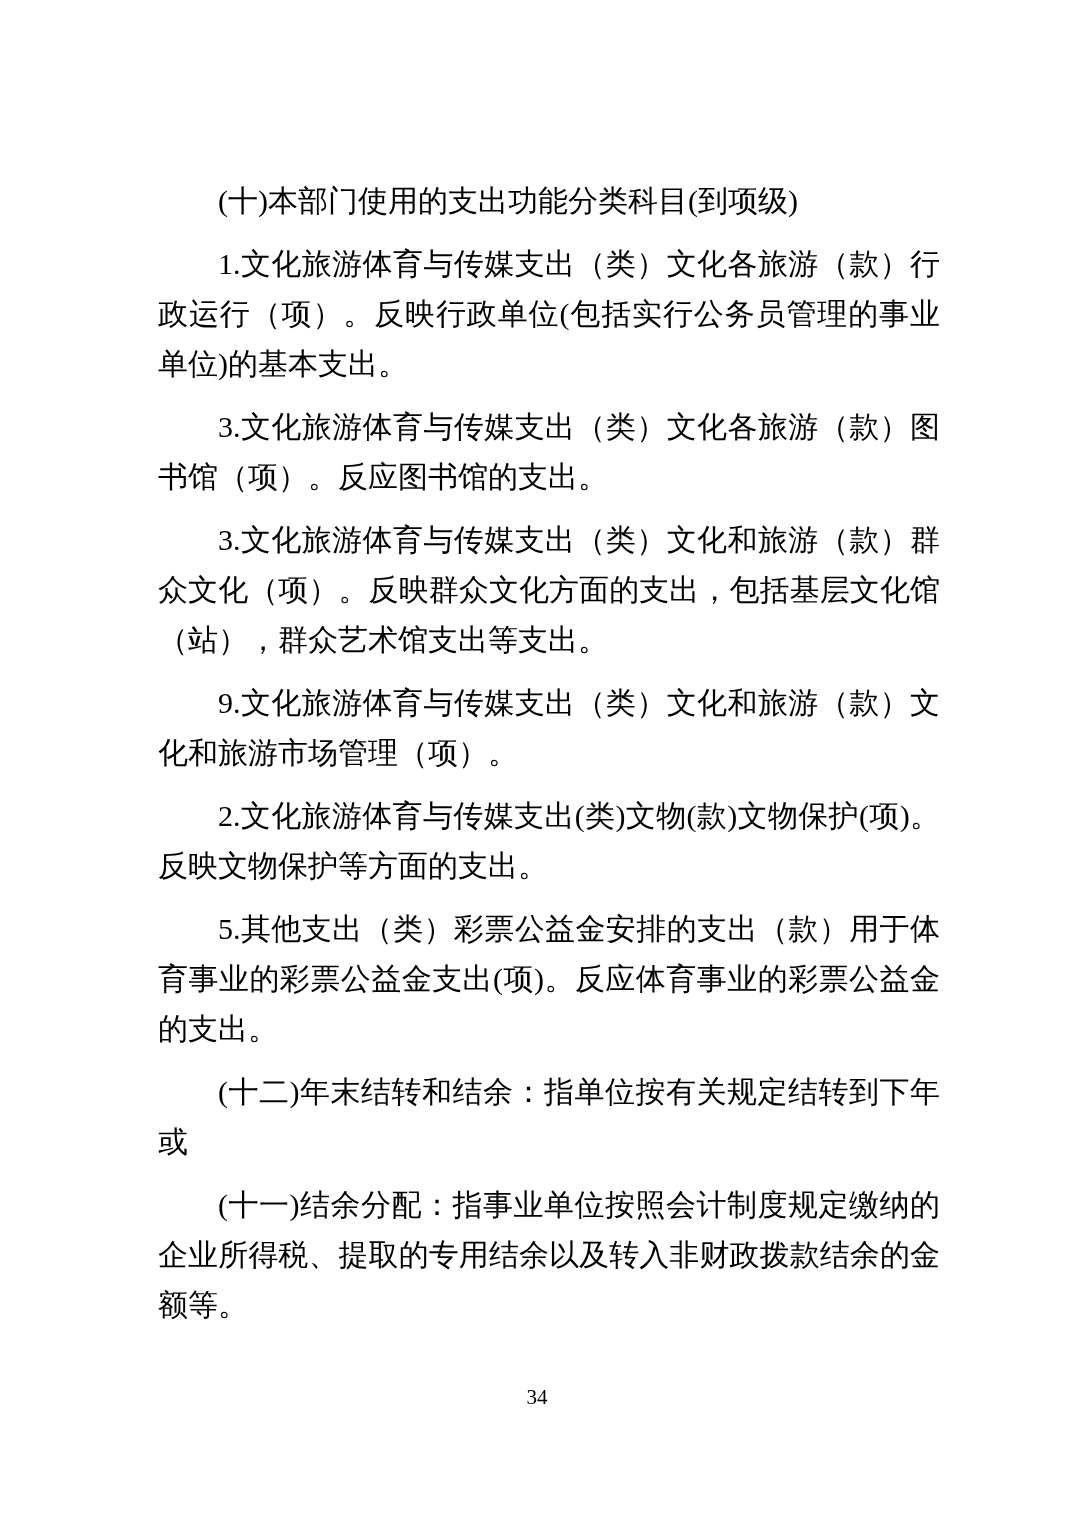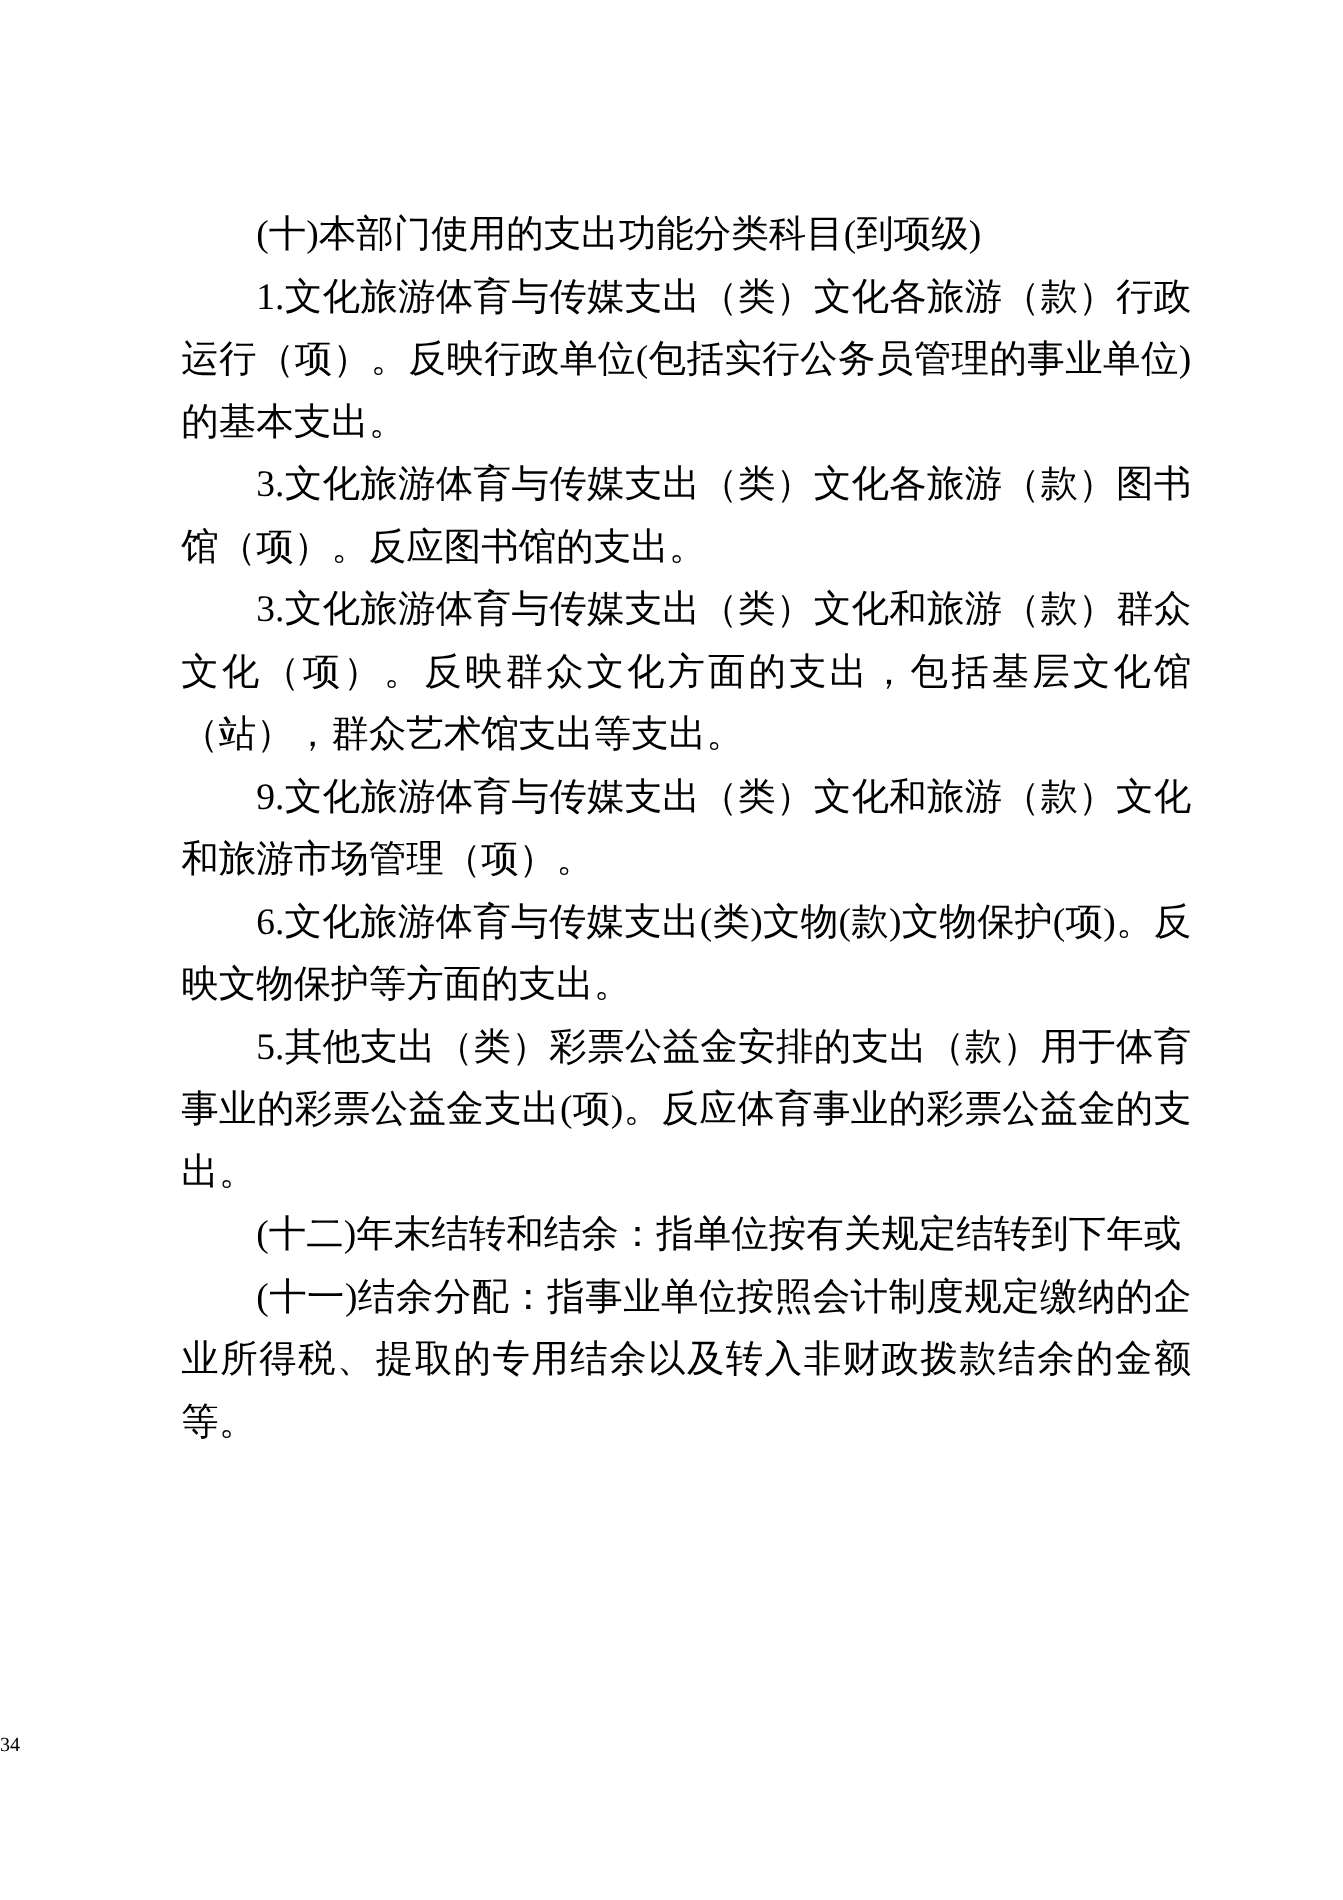--- a/index.html
+++ b/index.html
@@ -23,48 +23,49 @@
     height: 1520px;
     background: #ffffff;
   }
   .content {
     position: absolute;
     left: 145px;
     top: 163px;
     width: 808px;
   }
   .para {
-    margin: 0;
+    margin: 13px;
     padding: 0;
     font-size: 30px;
     line-height: 50px;
     text-indent: 2em;
     text-align: justify;
     text-justify: inter-character;
     color: #000000;
   }
   .page-number {
     position: absolute;
     left: 0;
     right: 0;
     top: 1383px;
-    font-size: 16px;
+    text-align: center;
+    font-size: 21px;
     line-height: 28px;
     color: #000000;
   }
 </style>
 </head>
 <body>
 
 <div class="page">
   <div class="content">
     <p class="para">(十)本部门使用的支出功能分类科目(到项级)</p>
     <p class="para">1.文化旅游体育与传媒支出（类）文化各旅游（款）行政运行（项）。反映行政单位(包括实行公务员管理的事业单位)的基本支出。</p>
     <p class="para">3.文化旅游体育与传媒支出（类）文化各旅游（款）图书馆（项）。反应图书馆的支出。</p>
     <p class="para">3.文化旅游体育与传媒支出（类）文化和旅游（款）群众文化（项）。反映群众文化方面的支出，包括基层文化馆（站），群众艺术馆支出等支出。</p>
     <p class="para">9.文化旅游体育与传媒支出（类）文化和旅游（款）文化和旅游市场管理（项）。</p>
-    <p class="para">6.文化旅游体育与传媒支出(类)文物(款)文物保护(项)。反映文物保护等方面的支出。</p>
+    <p class="para">2.文化旅游体育与传媒支出(类)文物(款)文物保护(项)。反映文物保护等方面的支出。</p>
     <p class="para">5.其他支出（类）彩票公益金安排的支出（款）用于体育事业的彩票公益金支出(项)。反应体育事业的彩票公益金的支出。</p>
     <p class="para">(十二)年末结转和结余：指单位按有关规定结转到下年或</p>
     <p class="para">(十一)结余分配：指事业单位按照会计制度规定缴纳的企业所得税、提取的专用结余以及转入非财政拨款结余的金额等。</p>
   </div>
   <div class="page-number">34</div>
 </div>
 
 </body></html>

